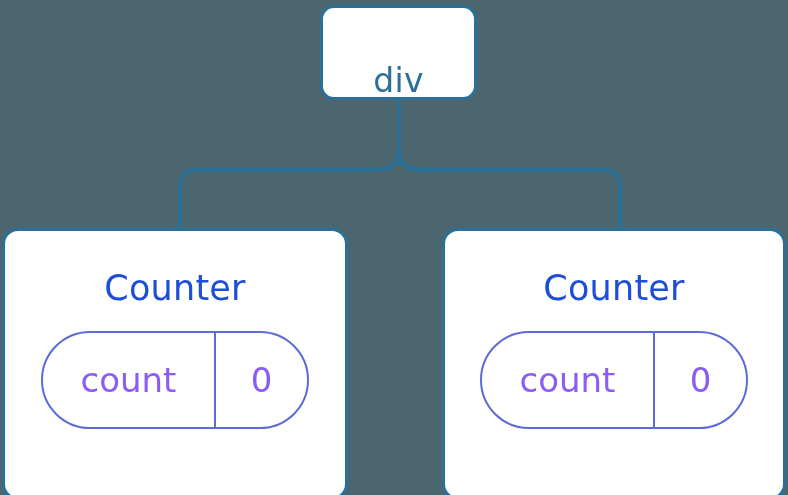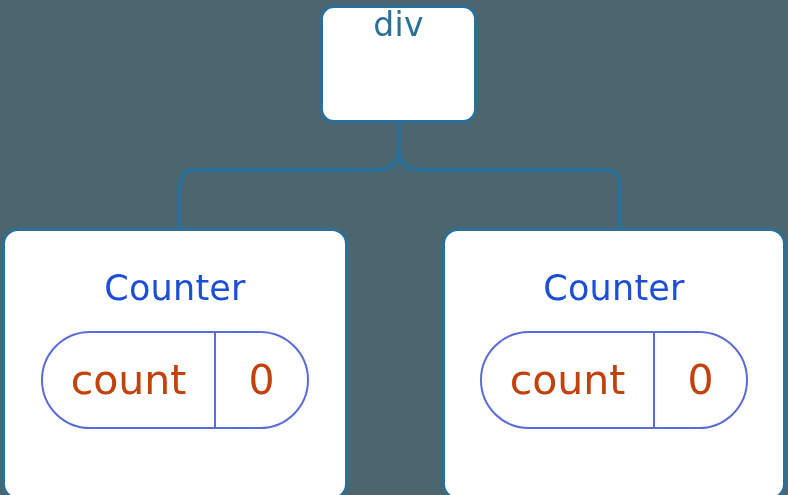--- a/index.html
+++ b/index.html
@@ -43,22 +43,22 @@
     display: flex;
     flex-direction: column;
     align-items: center;
   }
 
   
   #node-div {
     left: 320px;
     top: 5px;
     width: 157px;
-    height: 118px;
-    justify-content: flex-start;
+    height: 95px;
+    justify-content: flex-end;
   }
   #node-div .node-title {
     font-size: 33px;
     color: #2a7099;
     letter-spacing: 0.3px;
     line-height: 1;
   }
 
   
   .counter-node {
@@ -104,22 +104,22 @@
     box-sizing: border-box;
   }
   .pill-value {
     flex: 1 1 auto;
     display: flex;
     align-items: center;
     justify-content: center;
   }
   .pill-key-text,
   .pill-value-text {
-    font-size: 41px;
-    color: #c2410c;
+    font-size: 34px;
+    color: #8b5cf6;
     line-height: 1;
   }
 </style>
 </head>
 <body>
 
 <div id="diagram-root">
 
   <svg id="connector-layer" viewBox="0 0 788 495" width="788" height="495" fill="none" xmlns="http://www.w3.org/2000/svg">
     <path d="M 399 100 L 399 148" stroke="#2a7099" stroke-width="4" stroke-linecap="butt"></path>

